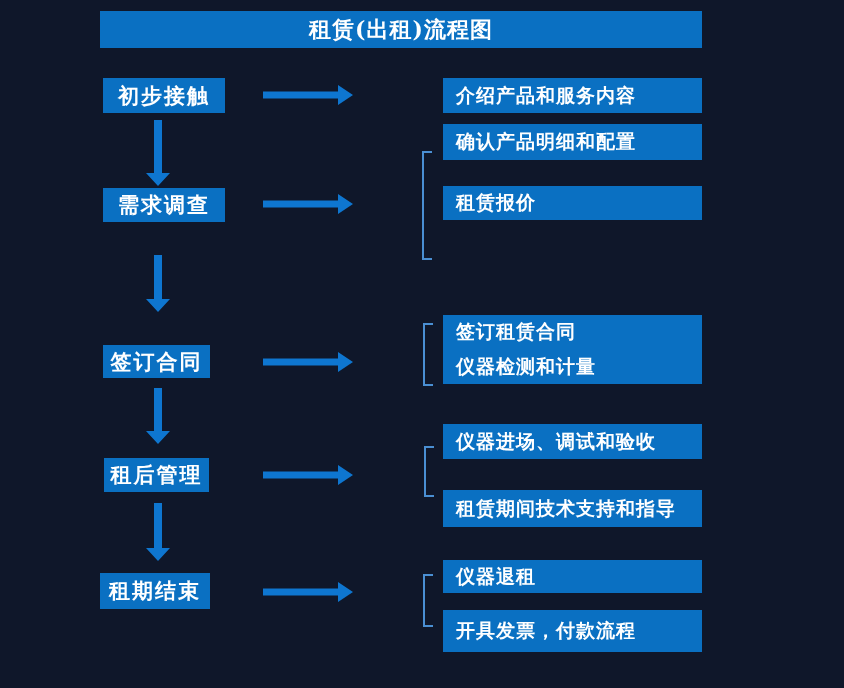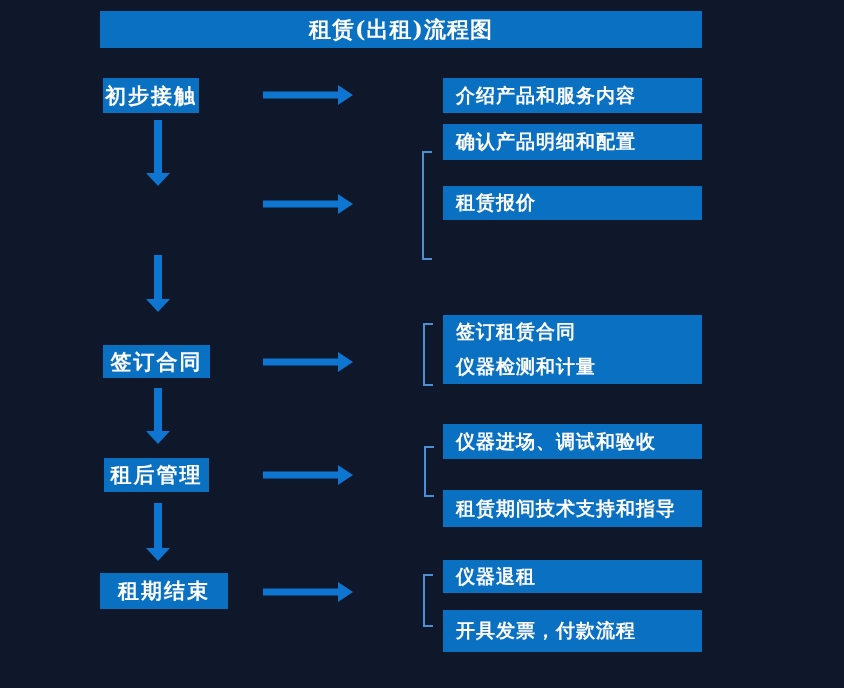--- a/index.html
+++ b/index.html
@@ -37,25 +37,25 @@
     background: var(--box-blue);
     color: var(--text-white);
     font-size: 21px;
     font-weight: bold;
     display: flex;
     align-items: center;
     justify-content: center;
     letter-spacing: 2px;
     white-space: nowrap;
   }
-  .l1 { left: 103px; top: 78px;  width: 96px; height: 35px; }
+  .l1 { left: 103px; top: 78px;  width: 122px; height: 35px; }
   .l2 { left: 103px; top: 188px; width: 122px; height: 34px; }
   .l3 { left: 103px; top: 345px; width: 107px; height: 33px; }
   .l4 { left: 104px; top: 458px; width: 105px; height: 34px; }
-  .l5 { left: 100px; top: 573px; width: 128px; height: 36px; }
+  .l5 { left: 100px; top: 573px; width: 110px; height: 36px; }
   .rbox {
     position: absolute;
     left: 443px;
     width: 259px;
     background: var(--box-blue);
     color: var(--text-white);
     font-size: 19px;
     font-weight: bold;
     display: flex;
     align-items: center;
@@ -89,20 +89,21 @@
 </head>
 <body>
 
 <div class="canvas" style="--box-blue: #0a70c2; --arrow-blue: #0e76d0; --bracket-blue: #4a8fd3; --text-white: #ffffff;">
 
   <div class="titlebar">
     <span>租赁(出租)流程图</span>
   </div>
 
   <div class="lbox l1">初步接触</div>
+  <div class="lbox l2">需求调查</div>
   <div class="lbox l3">签订合同</div>
   <div class="lbox l4">租后管理</div>
   <div class="lbox l5">租期结束</div>
 
   <div class="rbox r1">介绍产品和服务内容</div>
   <div class="rbox r2">确认产品明细和配置</div>
   <div class="rbox r3">租赁报价</div>
   <div class="rbox r5">签订租赁合同</div>
   <div class="rbox r6">仪器检测和计量</div>
   <div class="rbox r7">仪器进场、调试和验收</div>

